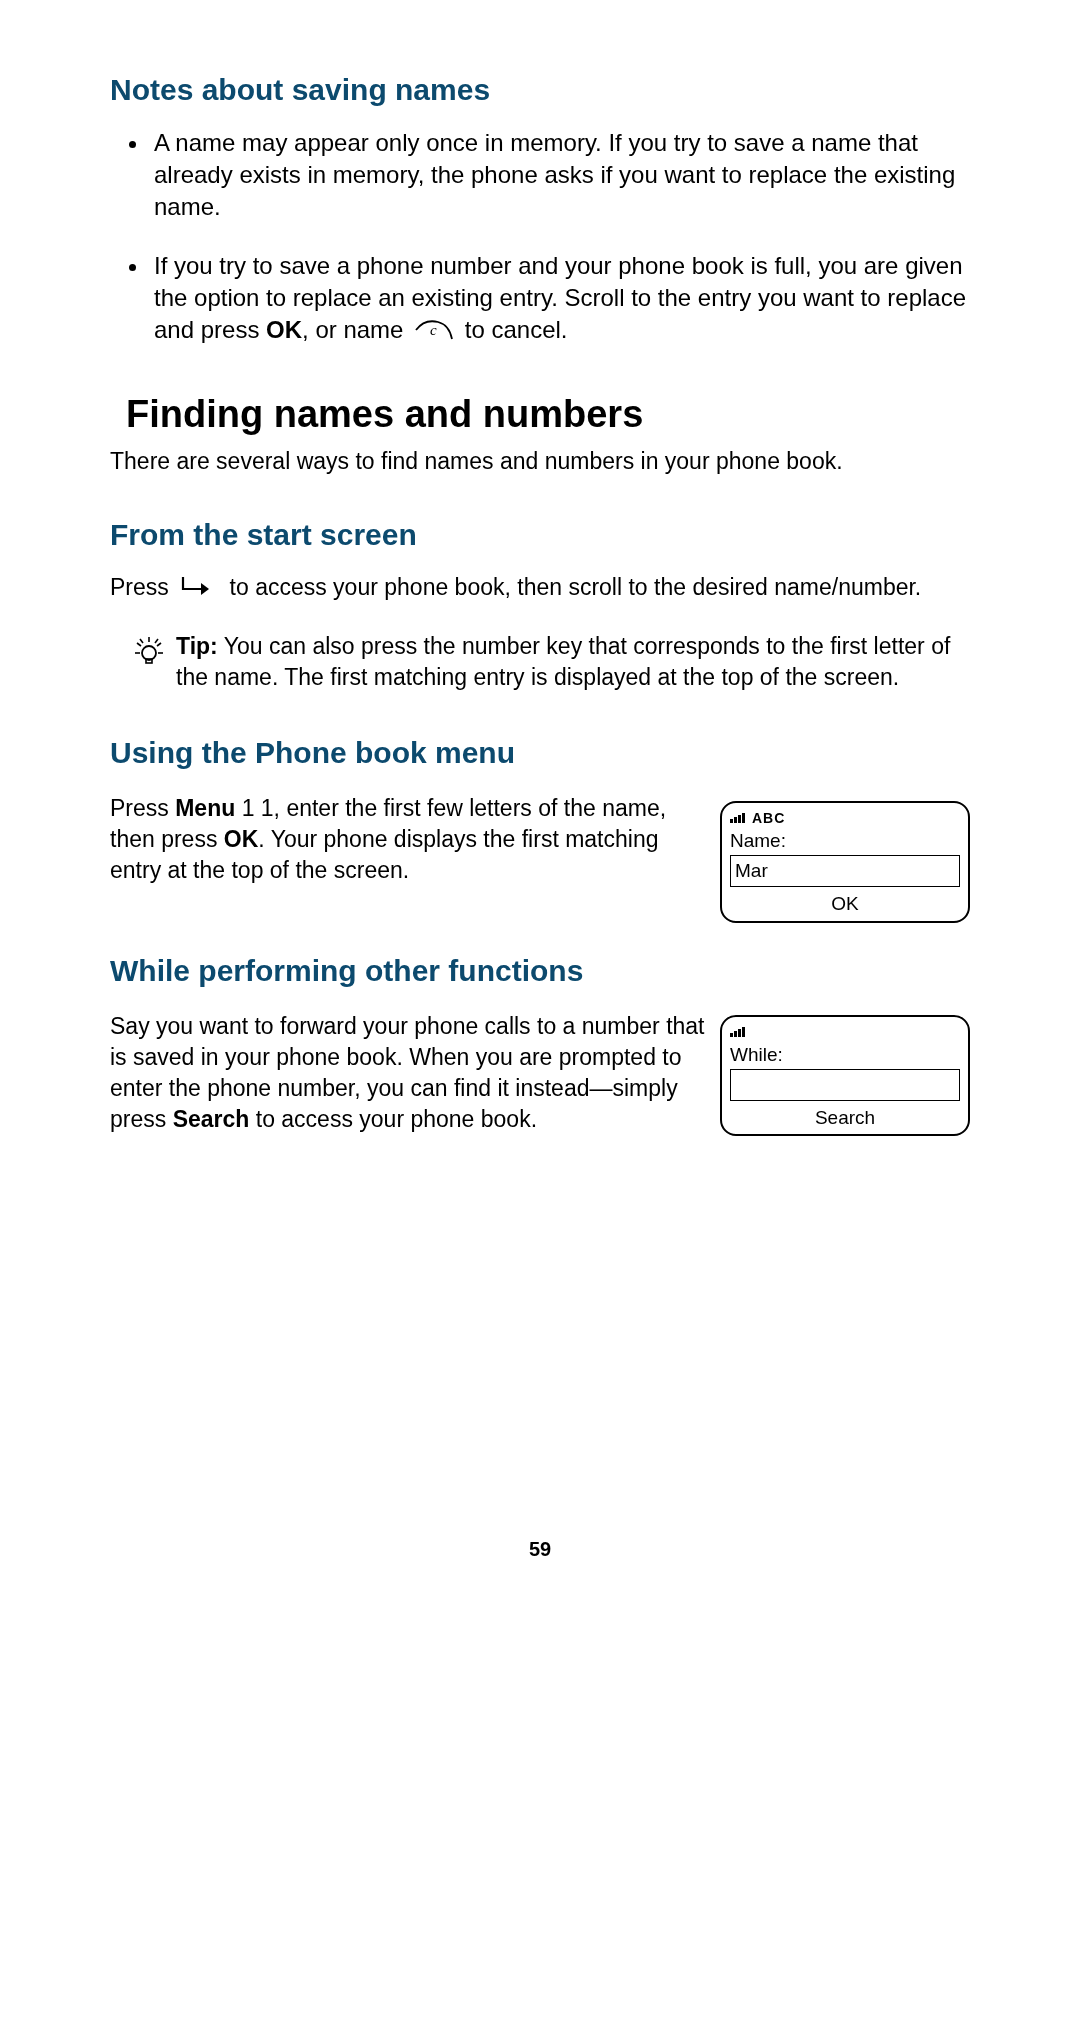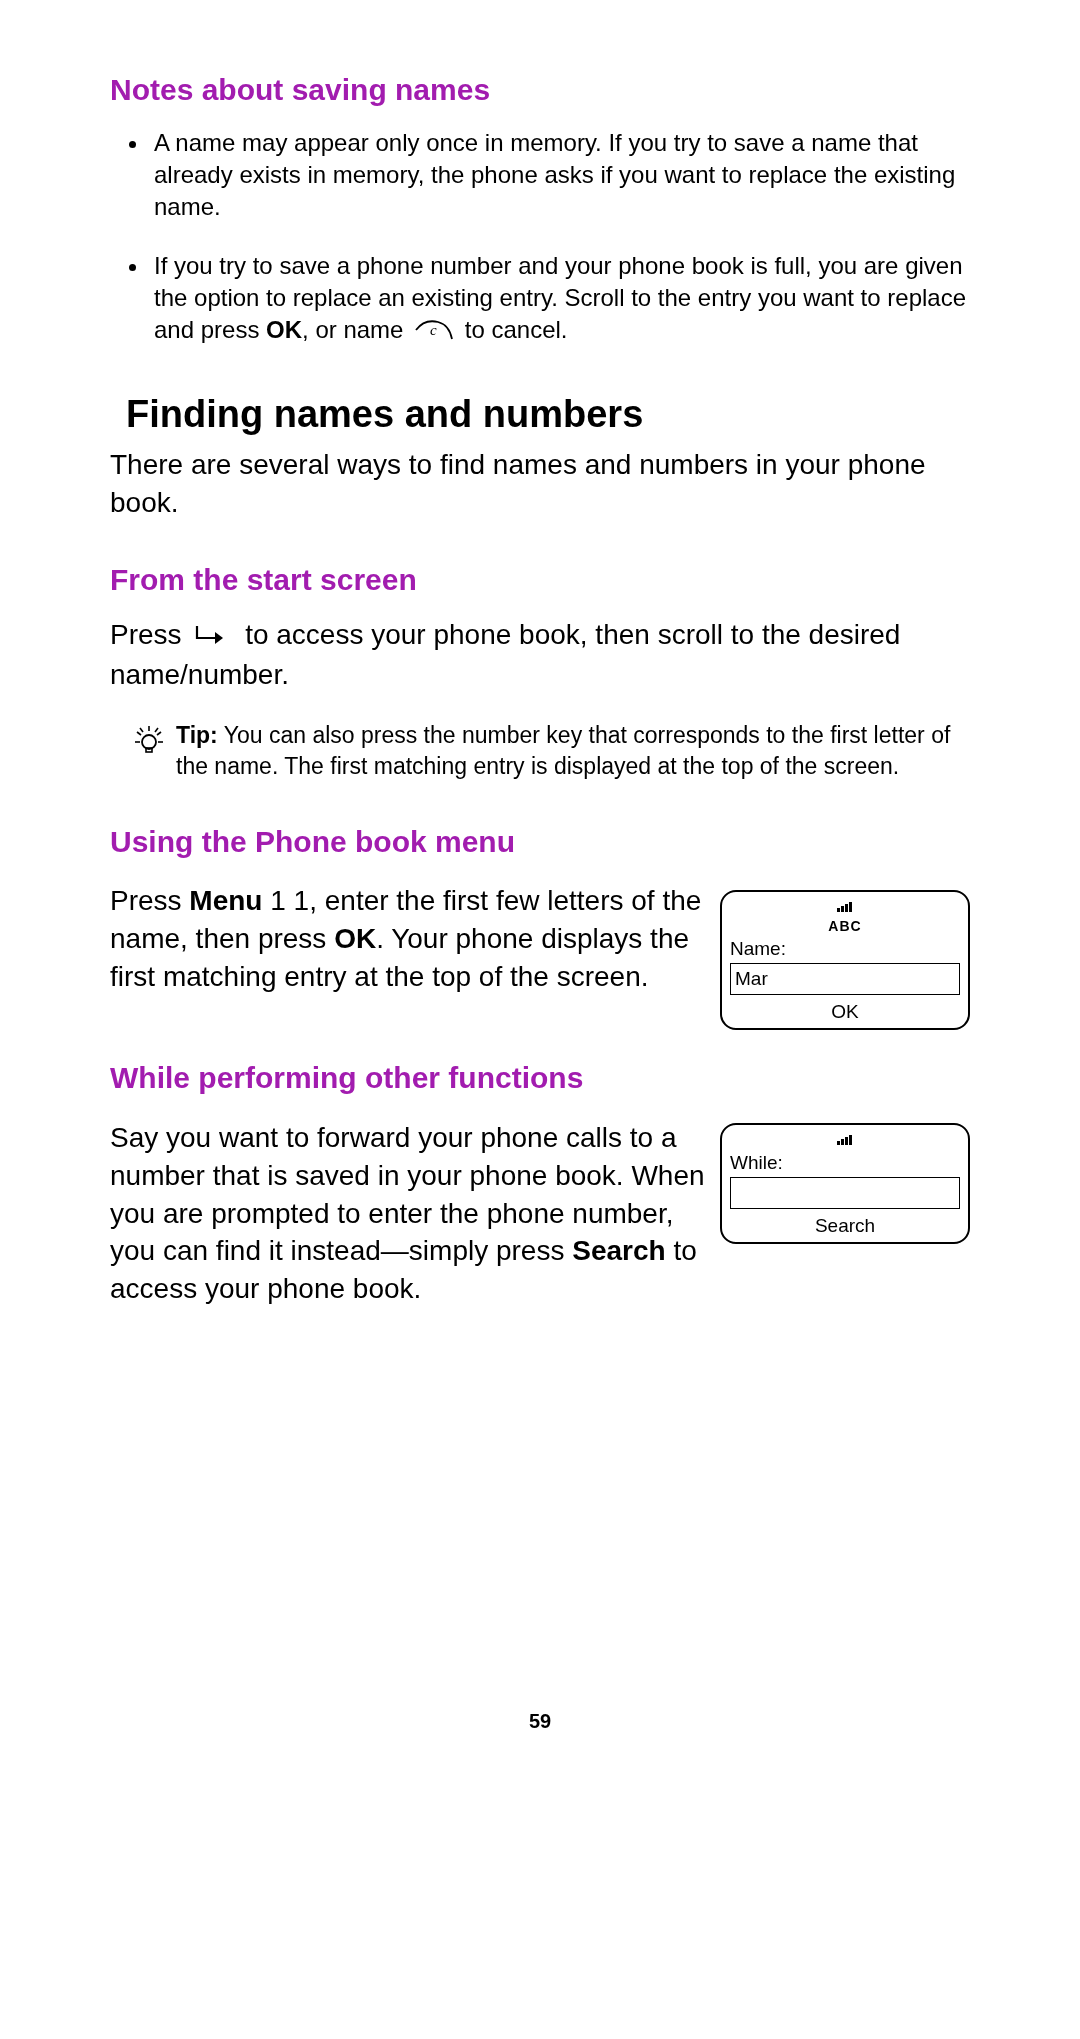--- a/index.html
+++ b/index.html
@@ -8,41 +8,41 @@
       padding: 70px 110px 80px 110px;
       width: 1080px;
       box-sizing: border-box;
       background: #fff;
       color: #000;
       line-height: 1.35;
     }
     .subhead {
       font-size: 30px;
       font-weight: 600;
-      color: #a21caf;
+      color: #0c4a6e;
       margin: 0 0 16px 0;
     }
     .heading {
       font-size: 38px;
       font-weight: 600;
       color: #000000;
       margin: 42px 0 6px 16px;
     }
     ul.bullets {
       margin: 0 0 0 40px;
       padding: 0;
       list-style: disc;
     }
     ul.bullets li {
       font-size: 24px;
       margin: 0 0 26px 0;
       padding-left: 4px;
     }
     .body-text {
-      font-size: 28px;
+      font-size: 23px;
       margin: 4px 0 0 0;
     }
     .tip-row {
       display: flex;
       align-items: flex-start;
       margin: 24px 0 0 22px;
     }
     .tip-icon {
       flex: 0 0 auto;
       width: 34px;
@@ -91,21 +91,21 @@
       font-family: Arial, sans-serif;
       box-sizing: border-box;
       margin-top: 2px;
     }
     .phone-header {
       font-size: 14px;
       font-weight: 700;
       letter-spacing: 1px;
       display: flex;
       align-items: center;
-      flex-direction: column;
+      gap: 6px;
     }
     .signal-icon {
       display: inline-block;
     }
     .phone-label {
       font-size: 19px;
       margin-top: 0px;
     }
     .phone-input {
       border: 1.5px solid #000;

